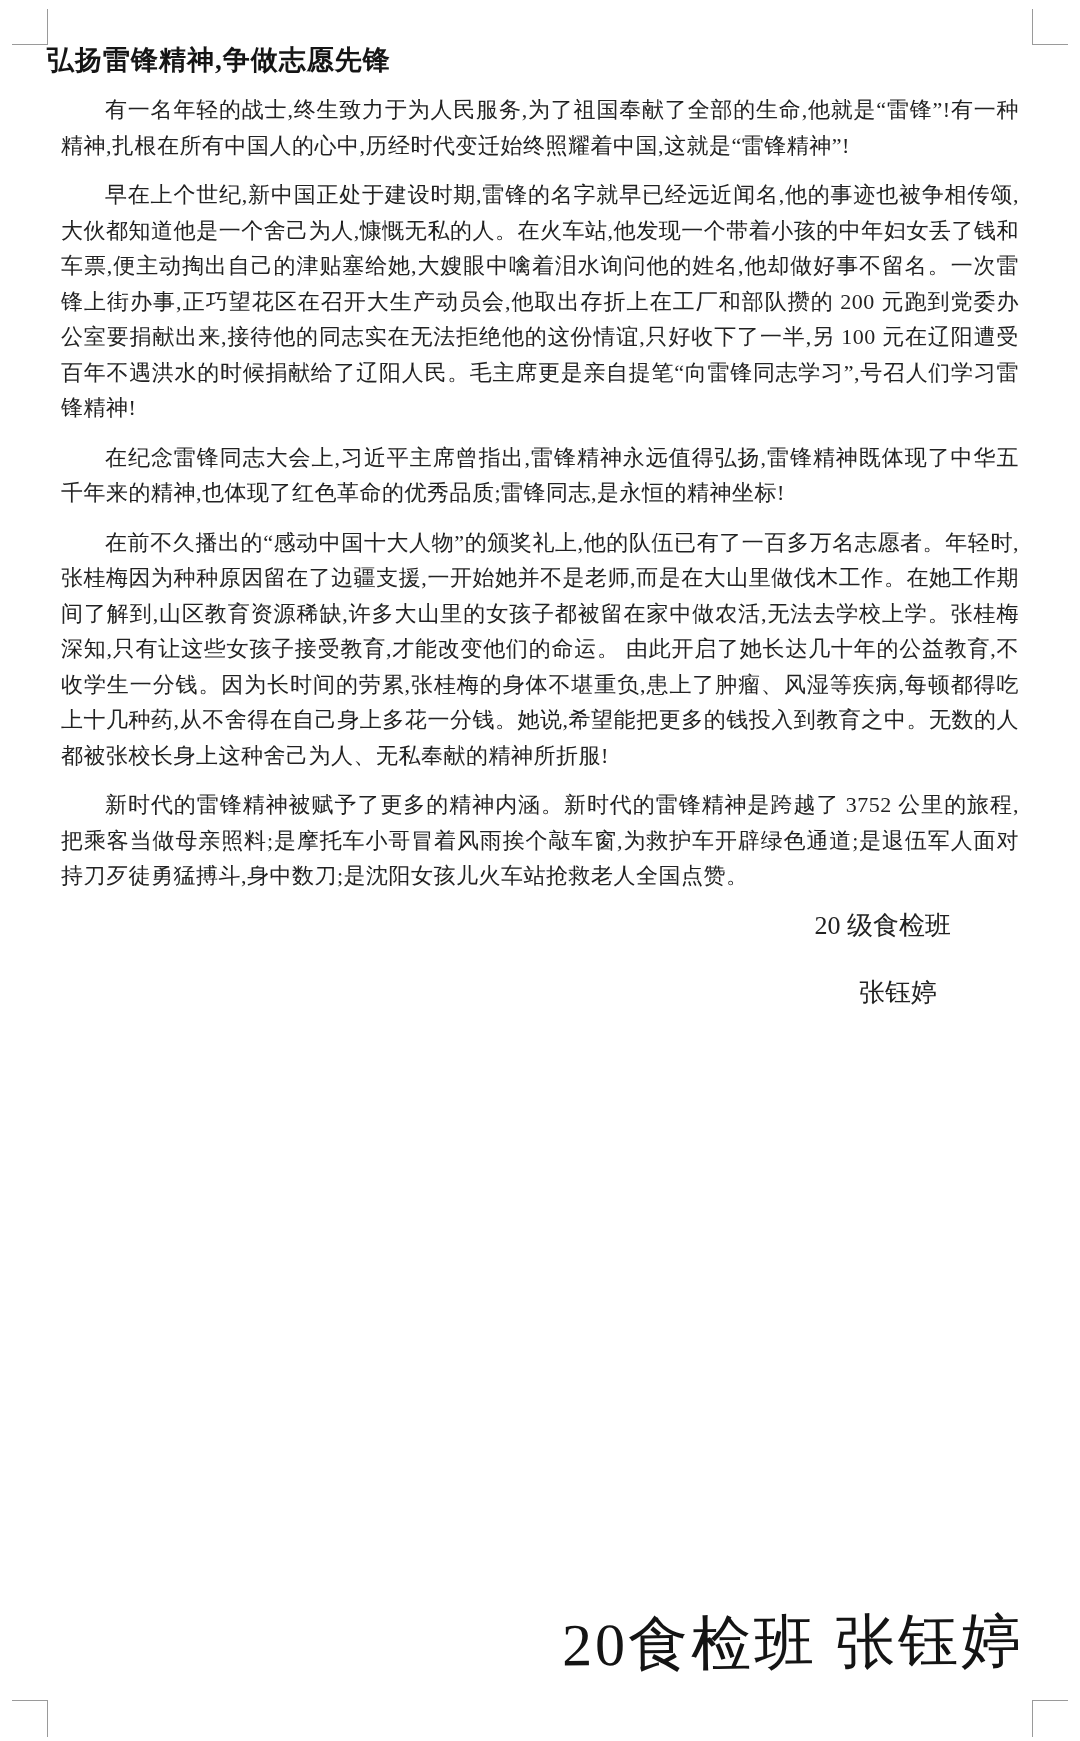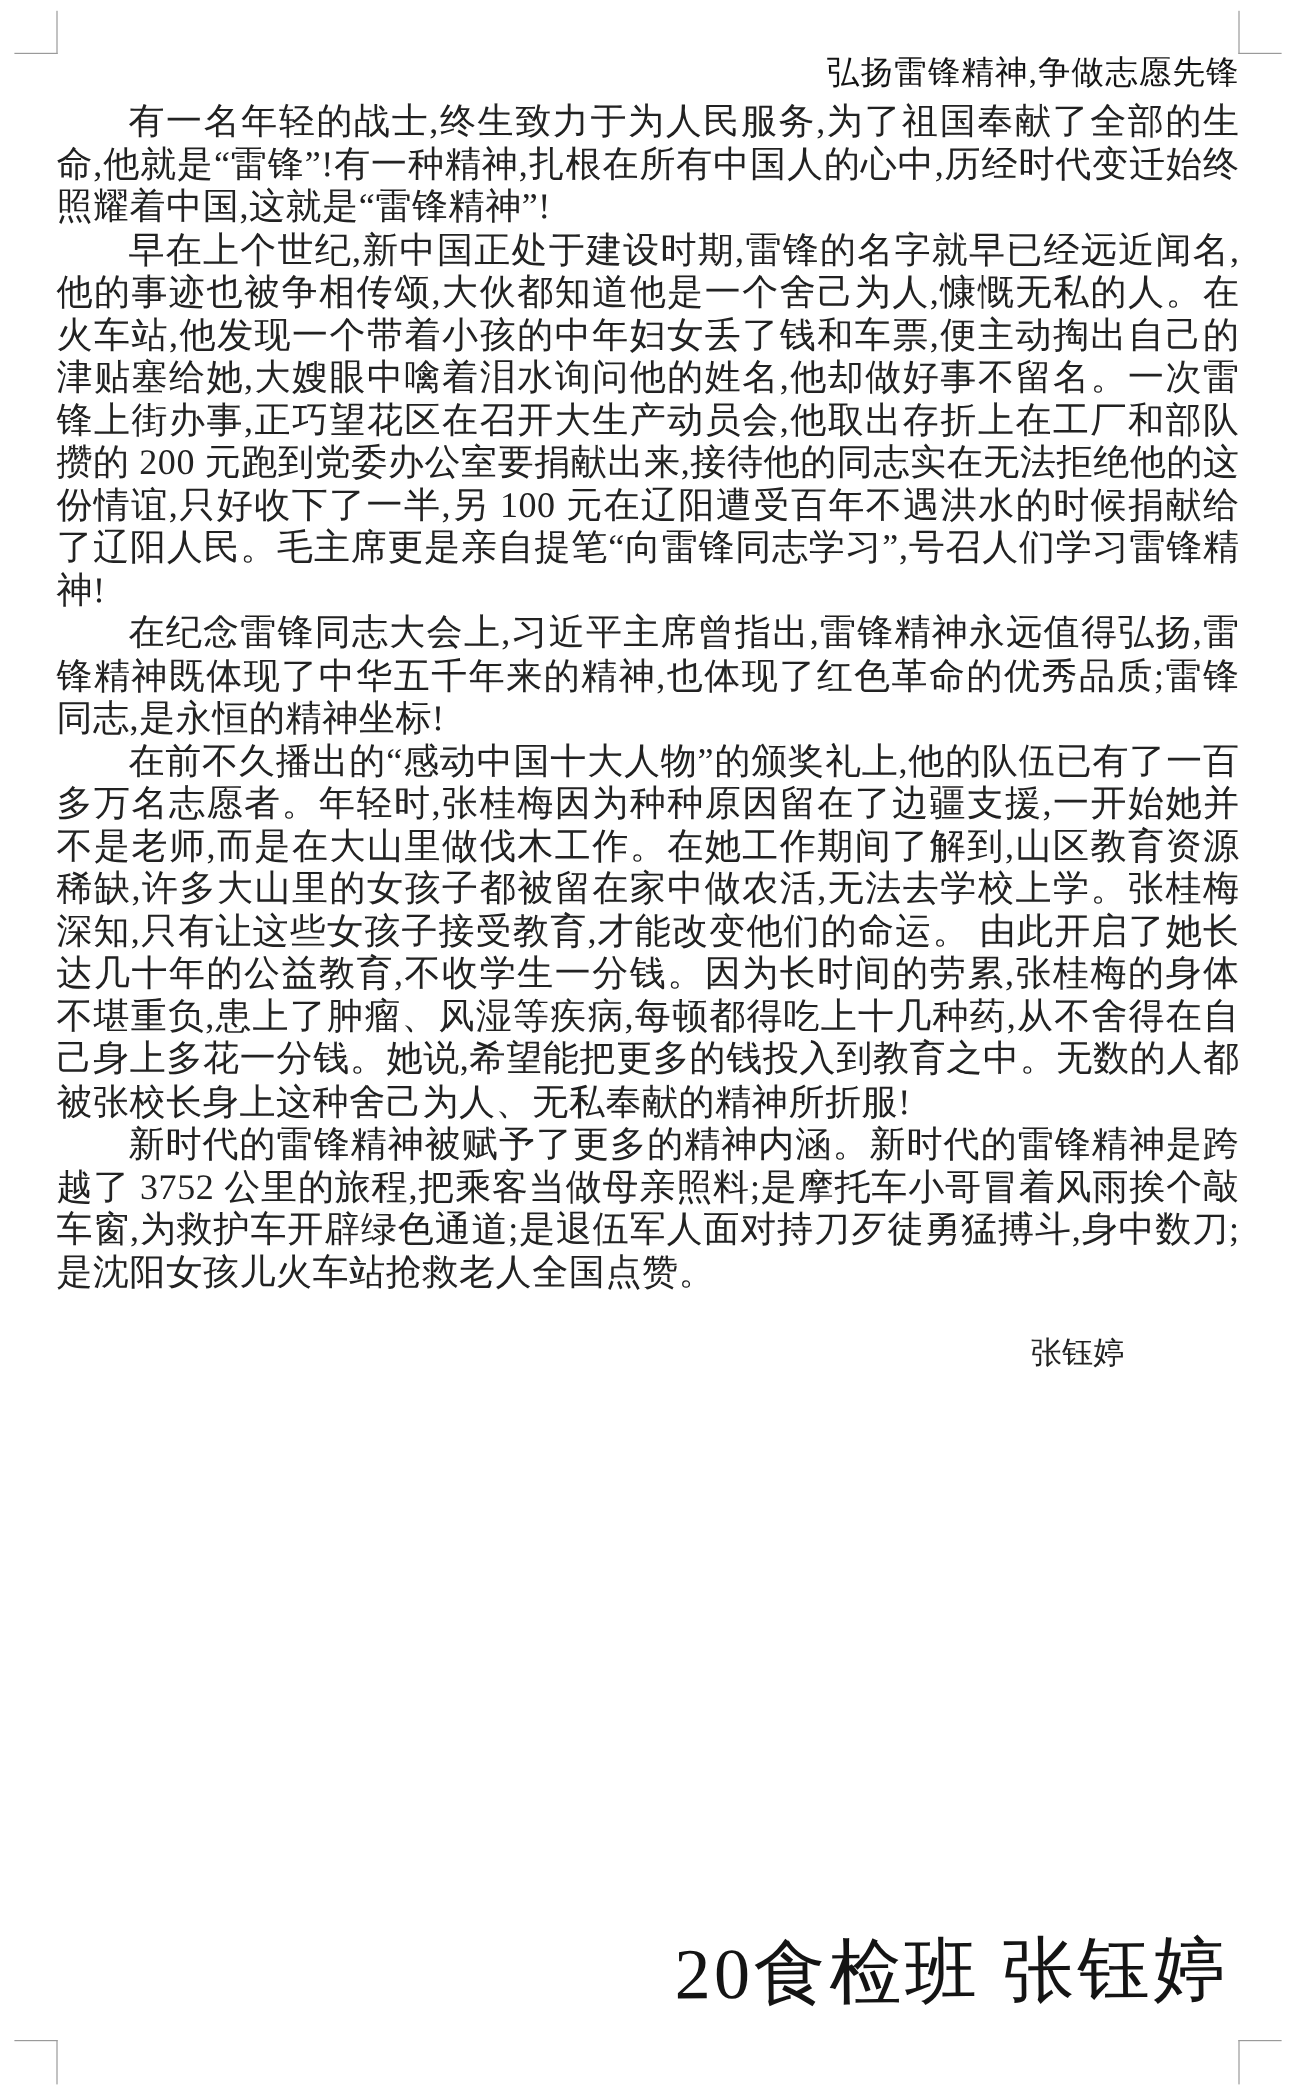--- a/index.html
+++ b/index.html
@@ -27,28 +27,28 @@
   .content {
     position: absolute;
     left: 47px;
     top: 42px;
     width: 986px;
   }
   .doc-title {
     margin: 0 0 6px 0;
     font-size: 27px;
     line-height: 36px;
-    font-weight: normal;
-    text-align: right;
+    font-weight: bold;
+    text-align: left;
     letter-spacing: 1px;
     color: #151515;
   }
   .body-para {
-    margin: 0;
-    font-size: 30px;
+    margin: 14px;
+    font-size: 22px;
     line-height: 35.5px;
     text-align: justify;
     text-justify: inter-character;
     text-indent: 2em;
     letter-spacing: 0.5px;
     color: #222222;
   }
   .signoff {
     margin: 0;
     font-size: 26px;
@@ -86,18 +86,19 @@
 
   <div class="content">
     <h1 class="doc-title">弘扬雷锋精神,争做志愿先锋</h1>
 
     <p class="body-para">有一名年轻的战士,终生致力于为人民服务,为了祖国奉献了全部的生命,他就是“雷锋”!有一种精神,扎根在所有中国人的心中,历经时代变迁始终照耀着中国,这就是“雷锋精神”!</p>
     <p class="body-para">早在上个世纪,新中国正处于建设时期,雷锋的名字就早已经远近闻名,他的事迹也被争相传颂,大伙都知道他是一个舍己为人,慷慨无私的人。在火车站,他发现一个带着小孩的中年妇女丢了钱和车票,便主动掏出自己的津贴塞给她,大嫂眼中噙着泪水询问他的姓名,他却做好事不留名。一次雷锋上街办事,正巧望花区在召开大生产动员会,他取出存折上在工厂和部队攒的 200 元跑到党委办公室要捐献出来,接待他的同志实在无法拒绝他的这份情谊,只好收下了一半,另 100 元在辽阳遭受百年不遇洪水的时候捐献给了辽阳人民。毛主席更是亲自提笔“向雷锋同志学习”,号召人们学习雷锋精神!</p>
     <p class="body-para">在纪念雷锋同志大会上,习近平主席曾指出,雷锋精神永远值得弘扬,雷锋精神既体现了中华五千年来的精神,也体现了红色革命的优秀品质;雷锋同志,是永恒的精神坐标!</p>
     <p class="body-para">在前不久播出的“感动中国十大人物”的颁奖礼上,他的队伍已有了一百多万名志愿者。年轻时,张桂梅因为种种原因留在了边疆支援,一开始她并不是老师,而是在大山里做伐木工作。在她工作期间了解到,山区教育资源稀缺,许多大山里的女孩子都被留在家中做农活,无法去学校上学。张桂梅深知,只有让这些女孩子接受教育,才能改变他们的命运。 由此开启了她长达几十年的公益教育,不收学生一分钱。因为长时间的劳累,张桂梅的身体不堪重负,患上了肿瘤、风湿等疾病,每顿都得吃上十几种药,从不舍得在自己身上多花一分钱。她说,希望能把更多的钱投入到教育之中。无数的人都被张校长身上这种舍己为人、无私奉献的精神所折服!</p>
     <p class="body-para">新时代的雷锋精神被赋予了更多的精神内涵。新时代的雷锋精神是跨越了 3752 公里的旅程,把乘客当做母亲照料;是摩托车小哥冒着风雨挨个敲车窗,为救护车开辟绿色通道;是退伍军人面对持刀歹徒勇猛搏斗,身中数刀;是沈阳女孩儿火车站抢救老人全国点赞。</p>
 
+    <p class="signoff class-line">20 级食检班</p>
     <p class="signoff name-line">张钰婷</p>
   </div>
 
   <div class="handwriting">20食检班 张钰婷</div>
 
 </div>
 
 </body></html>

